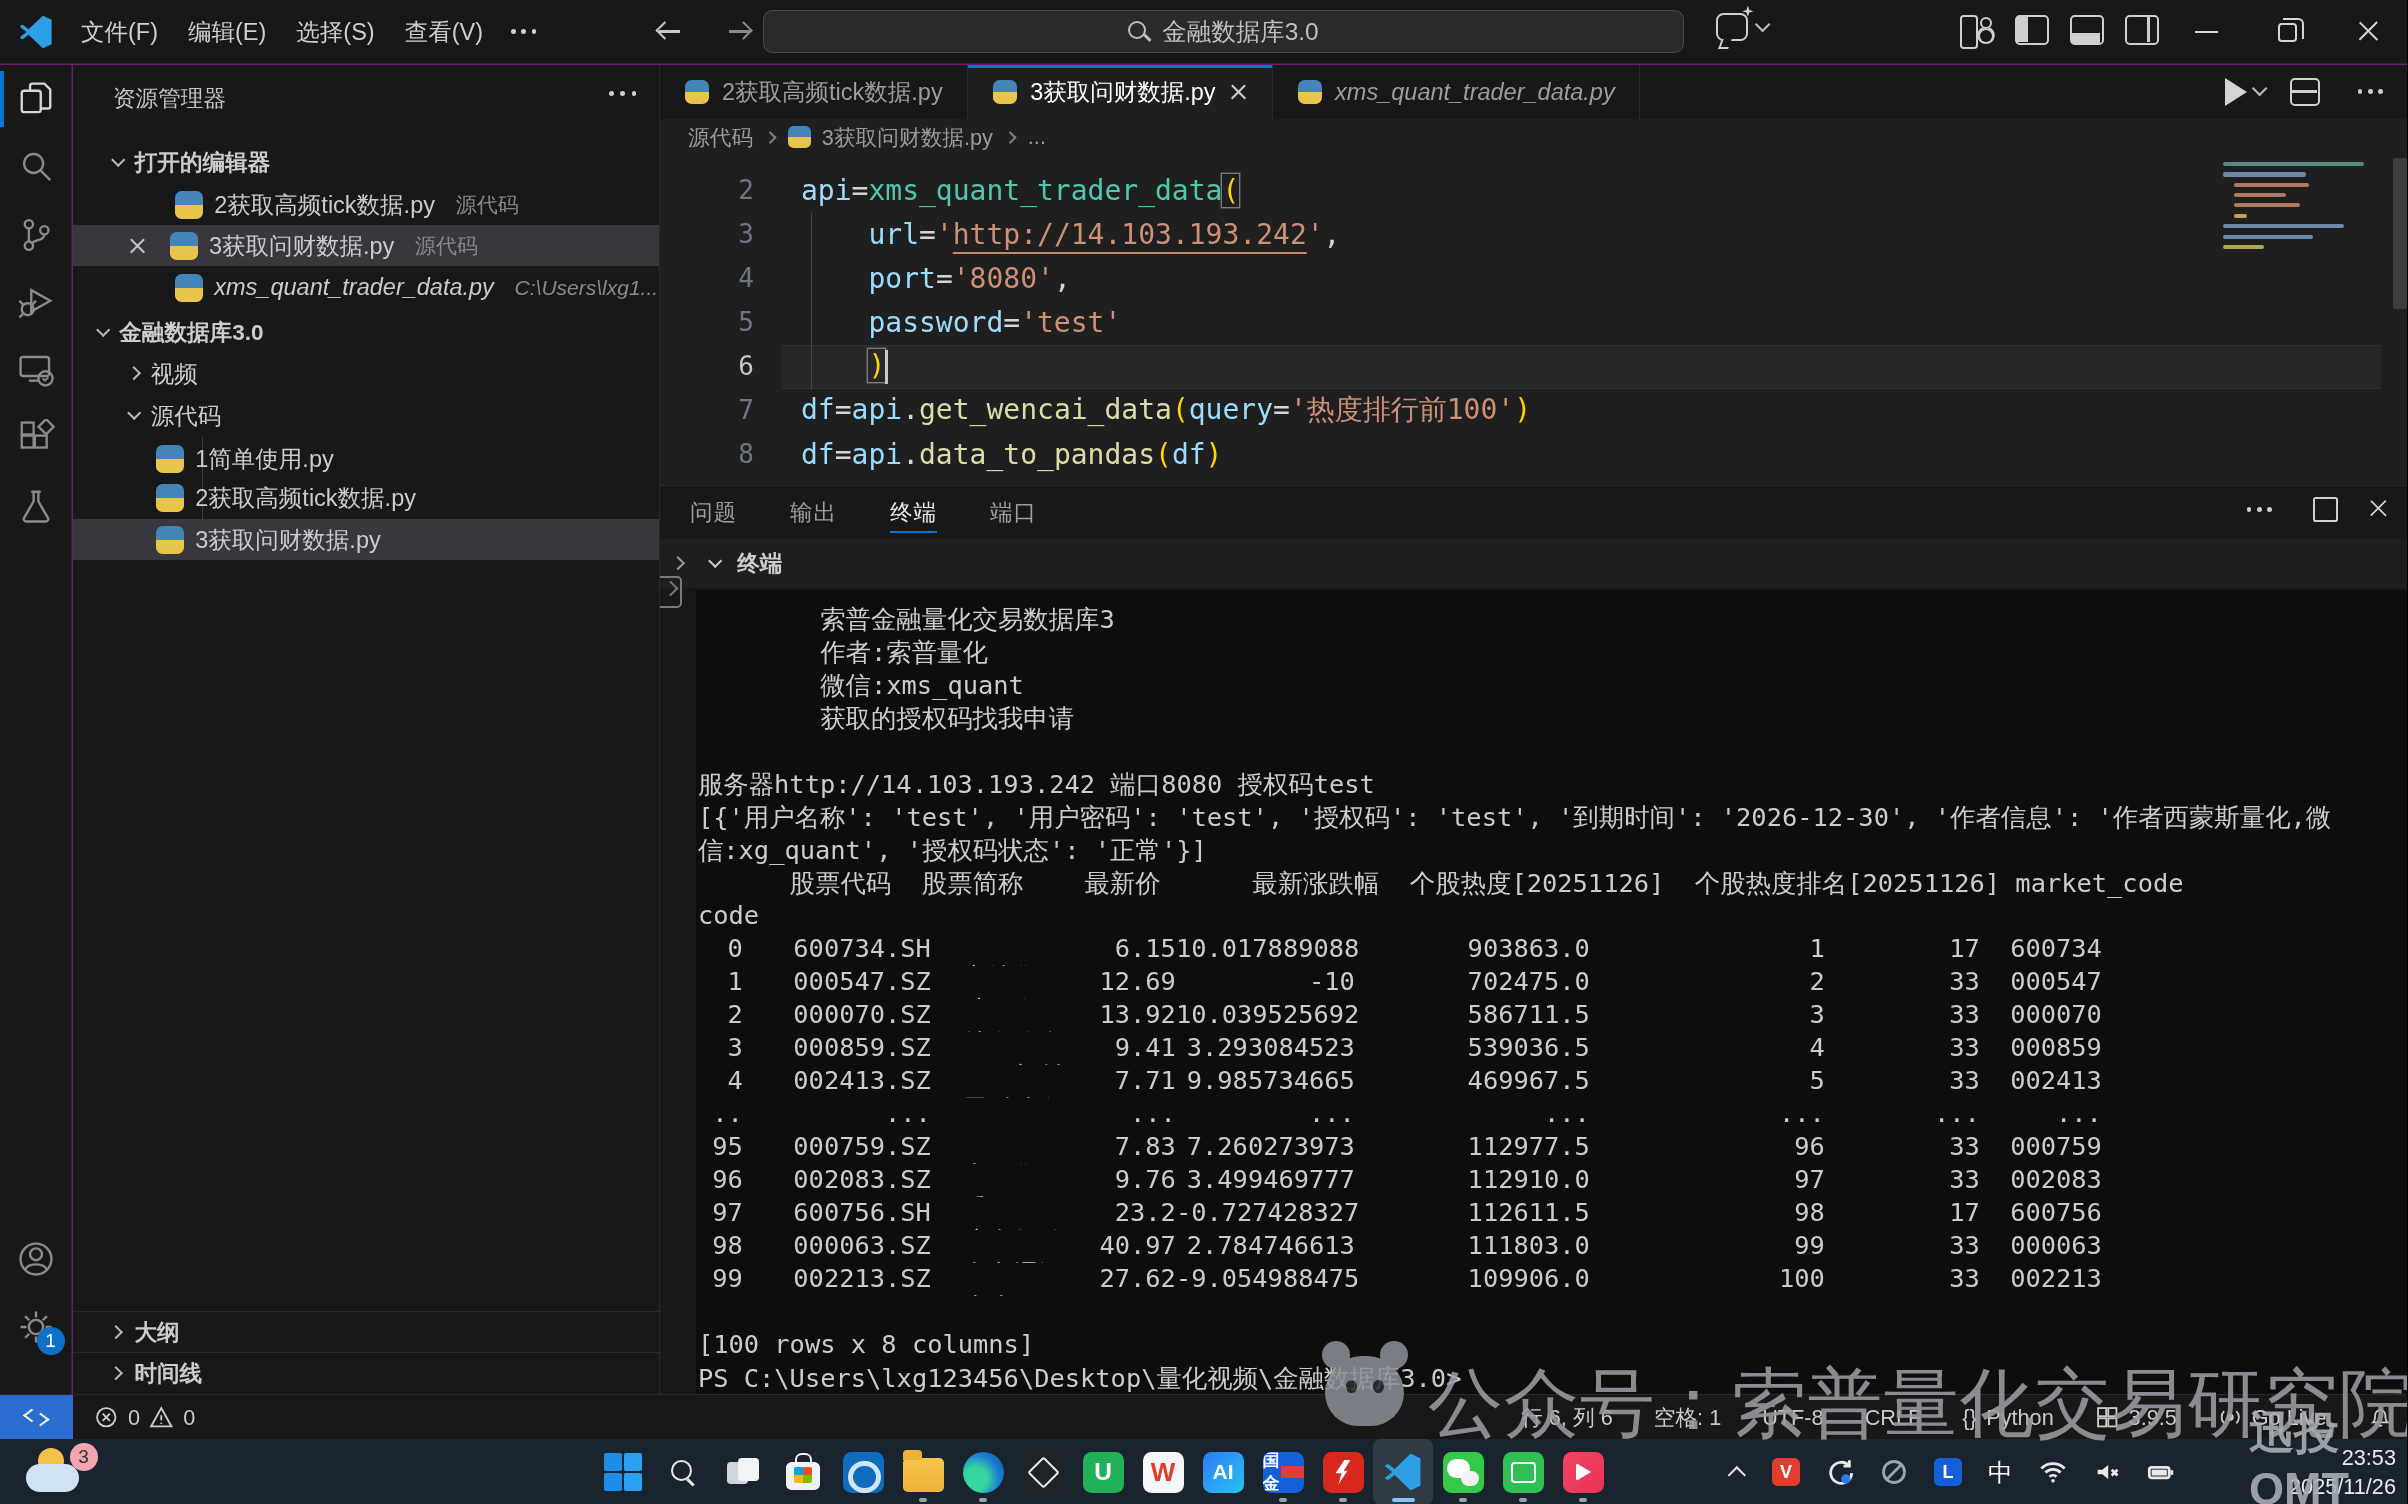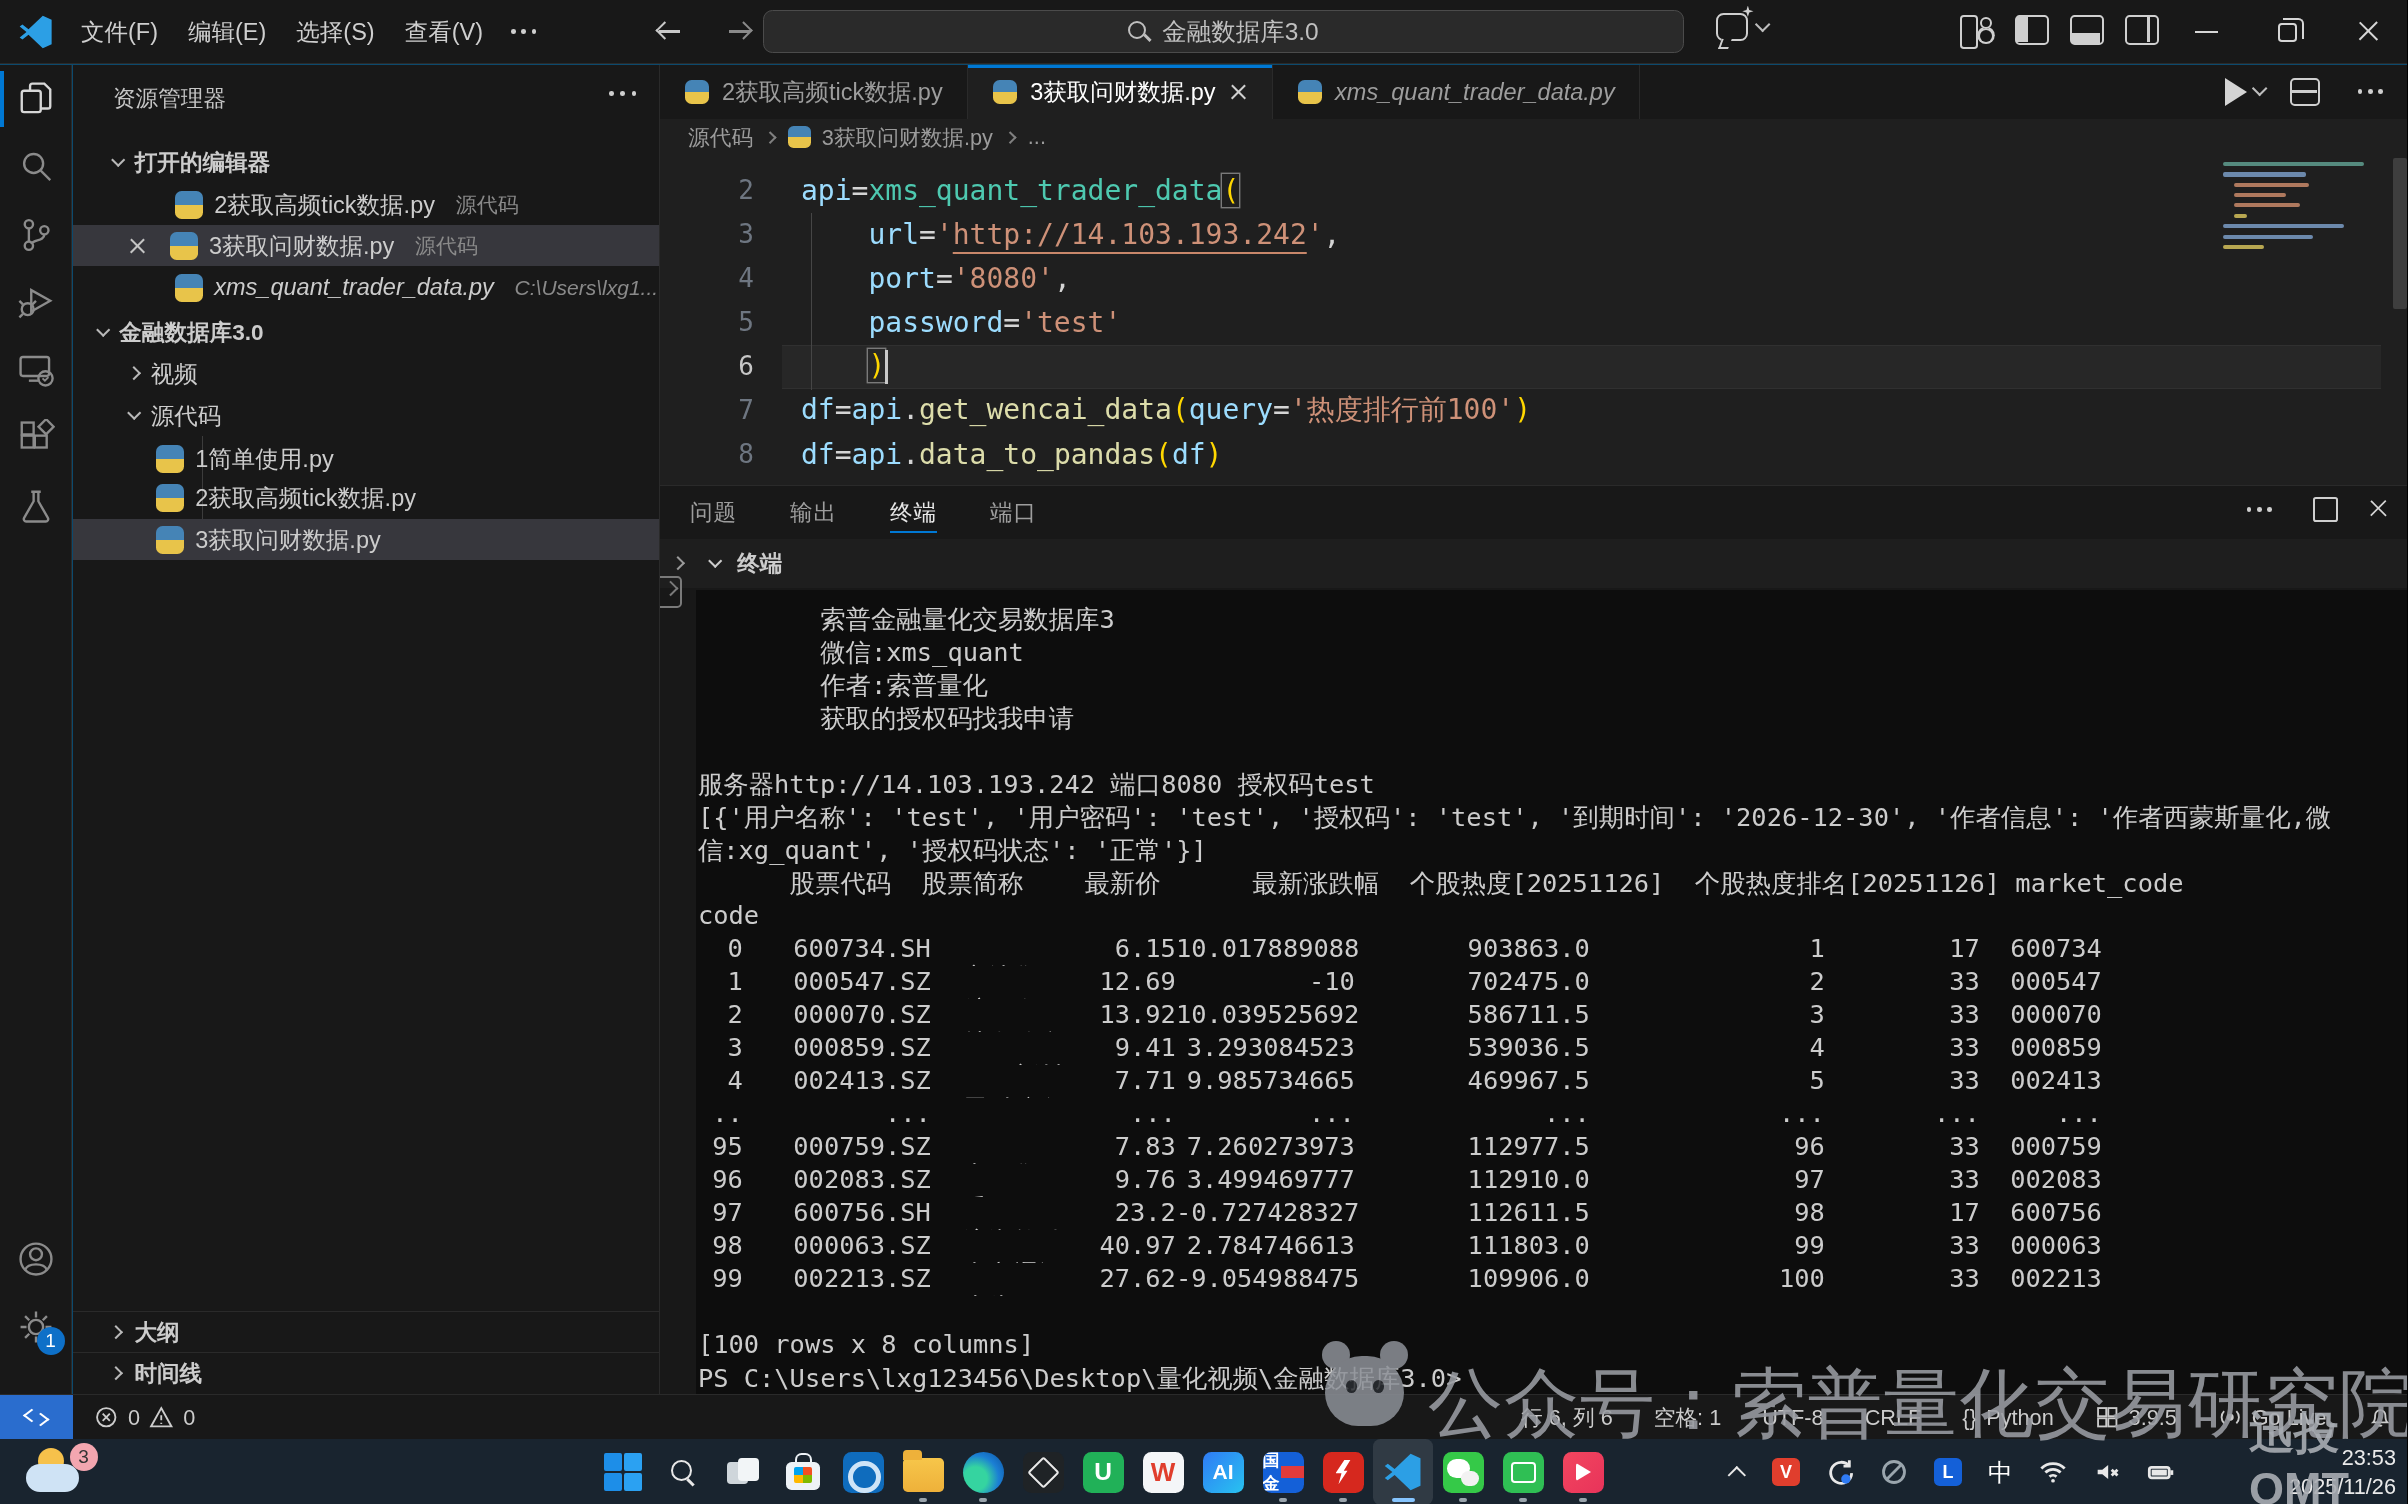--- a/index.html
+++ b/index.html
@@ -1,18 +1,18 @@
 <!DOCTYPE html>
 <html style="font-size:15px"><head>
 <meta charset="utf-8">
 <style>
   * { margin:0; padding:0; box-sizing:border-box; }
   html,body { background:#000; }
   body { font-family:"Liberation Sans","DejaVu Sans",sans-serif; }
-  #app { position:relative; width:2407px; height:1505px; background:#0c4a6e; overflow:hidden; }
+  #app { position:relative; width:2407px; height:1505px; background:#701a75; overflow:hidden; }
 
   
   .titlebar { position:absolute; left:0; top:0; width:2409px; height:64px; background:#181818; border-bottom:0.9px solid #2a2a2a; display:flex; align-items:center; z-index:30; }
   .vscode-logo { width:34px; height:34px; margin:0 13px 0 19px; flex:0 0 auto; }
   .menu-item { color:#cfcfcf; font-size:23.5px; padding:7.5px 15px; border-radius:7.5px; cursor:default; }
   .menu-ellipsis { color:#cfcfcf; padding:7.5px 13px; display:flex; gap:5.6px; align-items:center; }
   .dot3 { width:4.7px; height:4.7px; border-radius:50%; background:#cfcfcf; }
   .nav-arrows { position:absolute; left:650px; top:13px; display:flex; gap:32px; }
   .arrow { width:38px; height:38px; position:relative; }
   .arrow:before { content:""; position:absolute; left:9.4px; top:17px; width:21px; height:2.8px; background:#c8c8c8; }
@@ -487,22 +487,22 @@
     </div>
     <div class="term-header">
       <span class="chev closed" style="border-color:#9a9a9a"></span>
       <span class="chev open" style="border-color:#cccccc;margin-left:9.4px"></span>
       <span style="font-weight:bold;font-size:22.6px">终端</span>
     </div>
     <div class="term-gutter-ic"></div>
     <div class="terminal">
       <div id="terminal-lines">
           <div class="t-line">        索普金融量化交易数据库3</div>
+          <div class="t-line">        作者:索普量化</div>
           <div class="t-line">        微信:xms_quant</div>
-          <div class="t-line">        作者:索普量化</div>
           <div class="t-line">        获取的授权码找我申请</div>
           <div class="t-line"></div>
           <div class="t-line">服务器http://14.103.193.242 端口8080 授权码test</div>
           <div class="t-line">[{'用户名称': 'test', '用户密码': 'test', '授权码': 'test', '到期时间': '2026-12-30', '作者信息': '作者西蒙斯量化,微</div>
           <div class="t-line">信:xg_quant', '授权码状态': '正常'}]</div>
           <div class="t-line">      股票代码  股票简称    最新价      最新涨跌幅  个股热度[20251126]  个股热度排名[20251126] market_code</div>
           <div class="t-line">code</div>
           <div class="t-line"><span class="tc tc0">0</span><span class="tc tc1">600734.SH</span><span class="tc tc2">实达集团</span><span class="tc tc3">6.15</span><span class="tc tc4">10.017889088</span><span class="tc tc5">903863.0</span><span class="tc tc6">1</span><span class="tc tc7">17</span><span class="tc tc8">600734</span></div>
           <div class="t-line"><span class="tc tc0">1</span><span class="tc tc1">000547.SZ</span><span class="tc tc2">航天发展</span><span class="tc tc3">12.69</span><span class="tc tc4">-10</span><span class="tc tc5">702475.0</span><span class="tc tc6">2</span><span class="tc tc7">33</span><span class="tc tc8">000547</span></div>
           <div class="t-line"><span class="tc tc0">2</span><span class="tc tc1">000070.SZ</span><span class="tc tc2">特发信息</span><span class="tc tc3">13.92</span><span class="tc tc4">10.039525692</span><span class="tc tc5">586711.5</span><span class="tc tc6">3</span><span class="tc tc7">33</span><span class="tc tc8">000070</span></div>

